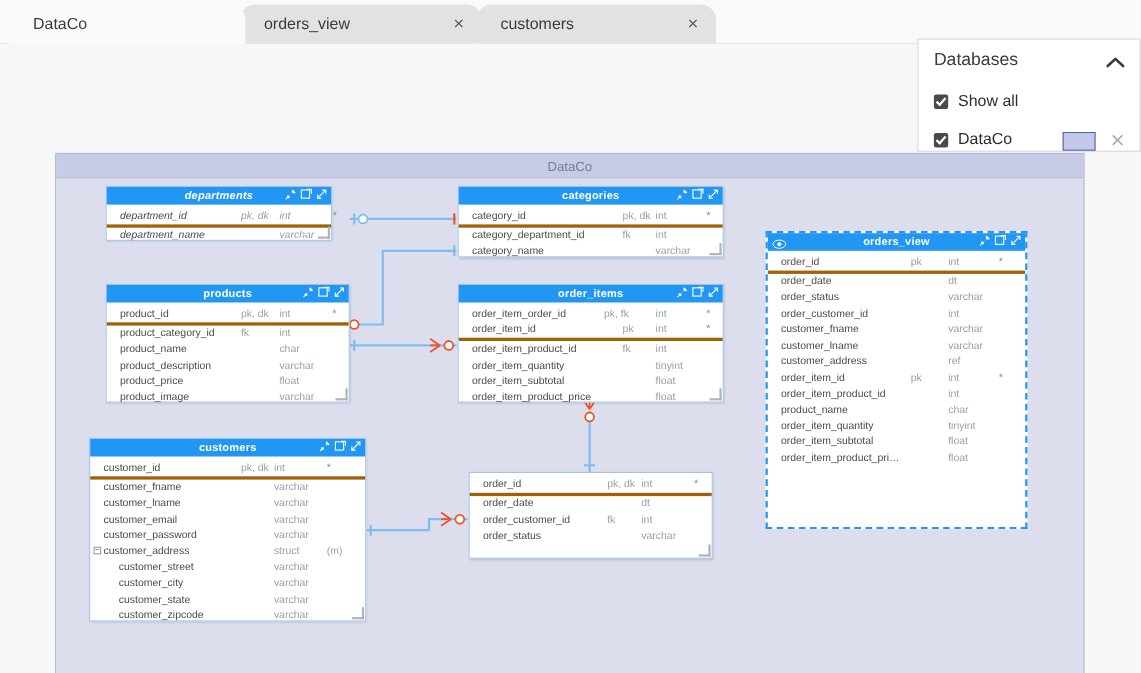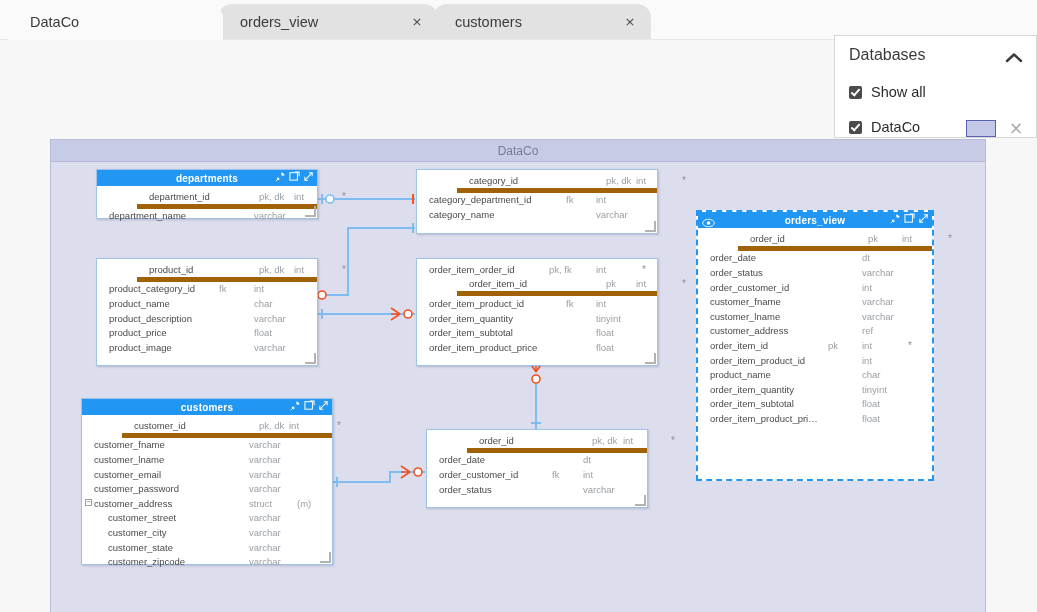--- a/index.html
+++ b/index.html
@@ -83,21 +83,21 @@
   .row{
     position:relative;height:14.6px;display:flex;align-items:center;
     font-size:9.5px;color:#4a4a4a;white-space:nowrap;
   }
   .row .c-name{position:absolute;left:12px;}
   .row .c-name.ind{left:26px;}
   .row .c-key{position:absolute;color:#9aa0a6;text-align:left;}
   .row .c-type{position:absolute;color:#9aa0a6;}
   .row .c-star{position:absolute;color:#8d9196;font-size:10px;}
   .row .c-m{position:absolute;color:#9aa0a6;}
-  .pkdiv{border-bottom:5px solid #a16207;margin-left:40px;}
+  .pkdiv{border-bottom:3px solid #a16207;}
   .expander{
     position:absolute;left:3px;top:3.5px;width:7px;height:7px;
     border:1px solid #9aa0a6;box-sizing:border-box;
     font-size:7px;line-height:5px;text-align:center;color:#70757a;
     font-family:"DejaVu Sans Mono",monospace;
   }
   .grip{
     position:absolute;right:1px;bottom:1px;width:9px;height:9px;
     border-right:2px solid #b3b3b3;border-bottom:2px solid #b3b3b3;
   }
@@ -183,21 +183,21 @@
       <circle cx="536" cy="339" r="4" fill="#ffffff" stroke="#f4511e" stroke-width="1.6"></circle>
       <path d="M536,332 530,323 M536,332 L542,323 M536,332 L536,323" fill="none" stroke="#f4511e" stroke-width="1.6"></path>
       <line x1="531" y1="383" x2="541" y2="383" stroke="#7fbdf0" stroke-width="2"></line>
       <polyline points="333,442 390,442 390,432 425,432" fill="none" stroke="#7fbdf0" stroke-width="2"></polyline>
       <line x1="337" y1="437" x2="337" y2="447" stroke="#7fbdf0" stroke-width="2"></line>
       <circle cx="418" cy="432" r="4" fill="#ffffff" stroke="#f4511e" stroke-width="1.6"></circle>
       <path d="M410,432 401,426 M410,432 L401,438 M410,432 L401,432" fill="none" stroke="#f4511e" stroke-width="1.6"></path>
     </svg>
 
   <div id="tables-layer">
-      <div class="tbl" style="left: 96px; top: 129px; width: 222px; height: 50px;">
+      <div class="tbl" style="left: 96px; top: 129px; width: 206px; height: 50px; font-style: italic;">
         <div class="tbl-hd">
           <span class="tname">departments</span>
   <span class="hd-icons">
     <svg width="11" height="11" viewBox="0 0 12 12">
               <path d="M7.6 1.3 L10.7 4.4 L9.2 5.3 L7.3 4.6 L4.4 7.5 L5 9.1 L3.9 10.2 L1.8 8.1 L2.9 7 L4.5 7.6 L7.4 4.7 L6.7 2.8 Z" fill="#ffffff"></path>
               <path d="M3.4 8.6 L0.9 11.1" stroke="#ffffff" stroke-width="1" fill="none"></path>
             </svg>
     <svg width="11" height="11" viewBox="0 0 12 12">
               <rect x="1" y="1.8" width="8.2" height="8.2" fill="none" stroke="#ffffff" stroke-width="1.1"></rect>
               <path d="M6.4 1.2 L11 1.2 L11 5.6" fill="none" stroke="#ffffff" stroke-width="1.1"></path>
@@ -219,20 +219,38 @@
           <div class="row">
             <span class="c-name">department_name</span>
             <span class="c-key" style="left:122px"></span>
             <span class="c-type" style="left:157px">varchar</span>
             <span class="c-star" style="left:205px"></span>
           </div>
         </div>
         <span class="grip"></span>
       </div>
       <div class="tbl" style="left: 416px; top: 129px; width: 242px; height: 65px;">
+        <div class="tbl-hd">
+          <span class="tname">categories</span>
+  <span class="hd-icons">
+    <svg width="11" height="11" viewBox="0 0 12 12">
+              <path d="M7.6 1.3 L10.7 4.4 L9.2 5.3 L7.3 4.6 L4.4 7.5 L5 9.1 L3.9 10.2 L1.8 8.1 L2.9 7 L4.5 7.6 L7.4 4.7 L6.7 2.8 Z" fill="#ffffff"></path>
+              <path d="M3.4 8.6 L0.9 11.1" stroke="#ffffff" stroke-width="1" fill="none"></path>
+            </svg>
+    <svg width="11" height="11" viewBox="0 0 12 12">
+              <rect x="1" y="1.8" width="8.2" height="8.2" fill="none" stroke="#ffffff" stroke-width="1.1"></rect>
+              <path d="M6.4 1.2 L11 1.2 L11 5.6" fill="none" stroke="#ffffff" stroke-width="1.1"></path>
+            </svg>
+    <svg width="11" height="11" viewBox="0 0 12 12">
+              <path d="M2 10 L10 2" stroke="#ffffff" stroke-width="1.1" fill="none"></path>
+              <path d="M6.4 2 L10 2 L10 5.6" fill="none" stroke="#ffffff" stroke-width="1.1"></path>
+              <path d="M5.6 10 L2 10 L2 6.4" fill="none" stroke="#ffffff" stroke-width="1.1"></path>
+            </svg>
+  </span>
+        </div>
         <div class="tbl-body">
           <div class="row pkdiv">
             <span class="c-name">category_id</span>
             <span class="c-key" style="left:149px">pk, dk</span>
             <span class="c-type" style="left:179px">int</span>
             <span class="c-star" style="left:225px">*</span>
           </div>
           <div class="row">
             <span class="c-name">category_department_id</span>
             <span class="c-key" style="left:149px">fk</span>
@@ -242,20 +260,38 @@
           <div class="row">
             <span class="c-name">category_name</span>
             <span class="c-key" style="left:149px"></span>
             <span class="c-type" style="left:179px">varchar</span>
             <span class="c-star" style="left:225px"></span>
           </div>
         </div>
         <span class="grip"></span>
       </div>
       <div class="tbl" style="left: 96px; top: 218px; width: 222px; height: 108px;">
+        <div class="tbl-hd">
+          <span class="tname">products</span>
+  <span class="hd-icons">
+    <svg width="11" height="11" viewBox="0 0 12 12">
+              <path d="M7.6 1.3 L10.7 4.4 L9.2 5.3 L7.3 4.6 L4.4 7.5 L5 9.1 L3.9 10.2 L1.8 8.1 L2.9 7 L4.5 7.6 L7.4 4.7 L6.7 2.8 Z" fill="#ffffff"></path>
+              <path d="M3.4 8.6 L0.9 11.1" stroke="#ffffff" stroke-width="1" fill="none"></path>
+            </svg>
+    <svg width="11" height="11" viewBox="0 0 12 12">
+              <rect x="1" y="1.8" width="8.2" height="8.2" fill="none" stroke="#ffffff" stroke-width="1.1"></rect>
+              <path d="M6.4 1.2 L11 1.2 L11 5.6" fill="none" stroke="#ffffff" stroke-width="1.1"></path>
+            </svg>
+    <svg width="11" height="11" viewBox="0 0 12 12">
+              <path d="M2 10 L10 2" stroke="#ffffff" stroke-width="1.1" fill="none"></path>
+              <path d="M6.4 2 L10 2 L10 5.6" fill="none" stroke="#ffffff" stroke-width="1.1"></path>
+              <path d="M5.6 10 L2 10 L2 6.4" fill="none" stroke="#ffffff" stroke-width="1.1"></path>
+            </svg>
+  </span>
+        </div>
         <div class="tbl-body">
           <div class="row pkdiv">
             <span class="c-name">product_id</span>
             <span class="c-key" style="left:122px">pk, dk</span>
             <span class="c-type" style="left:157px">int</span>
             <span class="c-star" style="left:205px">*</span>
           </div>
           <div class="row">
             <span class="c-name">product_category_id</span>
             <span class="c-key" style="left:122px">fk</span>
@@ -283,20 +319,38 @@
           <div class="row">
             <span class="c-name">product_image</span>
             <span class="c-key" style="left:122px"></span>
             <span class="c-type" style="left:157px">varchar</span>
             <span class="c-star" style="left:205px"></span>
           </div>
         </div>
         <span class="grip"></span>
       </div>
       <div class="tbl" style="left: 416px; top: 218px; width: 242px; height: 108px;">
+        <div class="tbl-hd">
+          <span class="tname">order_items</span>
+  <span class="hd-icons">
+    <svg width="11" height="11" viewBox="0 0 12 12">
+              <path d="M7.6 1.3 L10.7 4.4 L9.2 5.3 L7.3 4.6 L4.4 7.5 L5 9.1 L3.9 10.2 L1.8 8.1 L2.9 7 L4.5 7.6 L7.4 4.7 L6.7 2.8 Z" fill="#ffffff"></path>
+              <path d="M3.4 8.6 L0.9 11.1" stroke="#ffffff" stroke-width="1" fill="none"></path>
+            </svg>
+    <svg width="11" height="11" viewBox="0 0 12 12">
+              <rect x="1" y="1.8" width="8.2" height="8.2" fill="none" stroke="#ffffff" stroke-width="1.1"></rect>
+              <path d="M6.4 1.2 L11 1.2 L11 5.6" fill="none" stroke="#ffffff" stroke-width="1.1"></path>
+            </svg>
+    <svg width="11" height="11" viewBox="0 0 12 12">
+              <path d="M2 10 L10 2" stroke="#ffffff" stroke-width="1.1" fill="none"></path>
+              <path d="M6.4 2 L10 2 L10 5.6" fill="none" stroke="#ffffff" stroke-width="1.1"></path>
+              <path d="M5.6 10 L2 10 L2 6.4" fill="none" stroke="#ffffff" stroke-width="1.1"></path>
+            </svg>
+  </span>
+        </div>
         <div class="tbl-body">
           <div class="row">
             <span class="c-name">order_item_order_id</span>
             <span class="c-key" style="left:132px">pk, fk</span>
             <span class="c-type" style="left:179px">int</span>
             <span class="c-star" style="left:225px">*</span>
           </div>
           <div class="row pkdiv">
             <span class="c-name">order_item_id</span>
             <span class="c-key" style="left:149px">pk</span>

